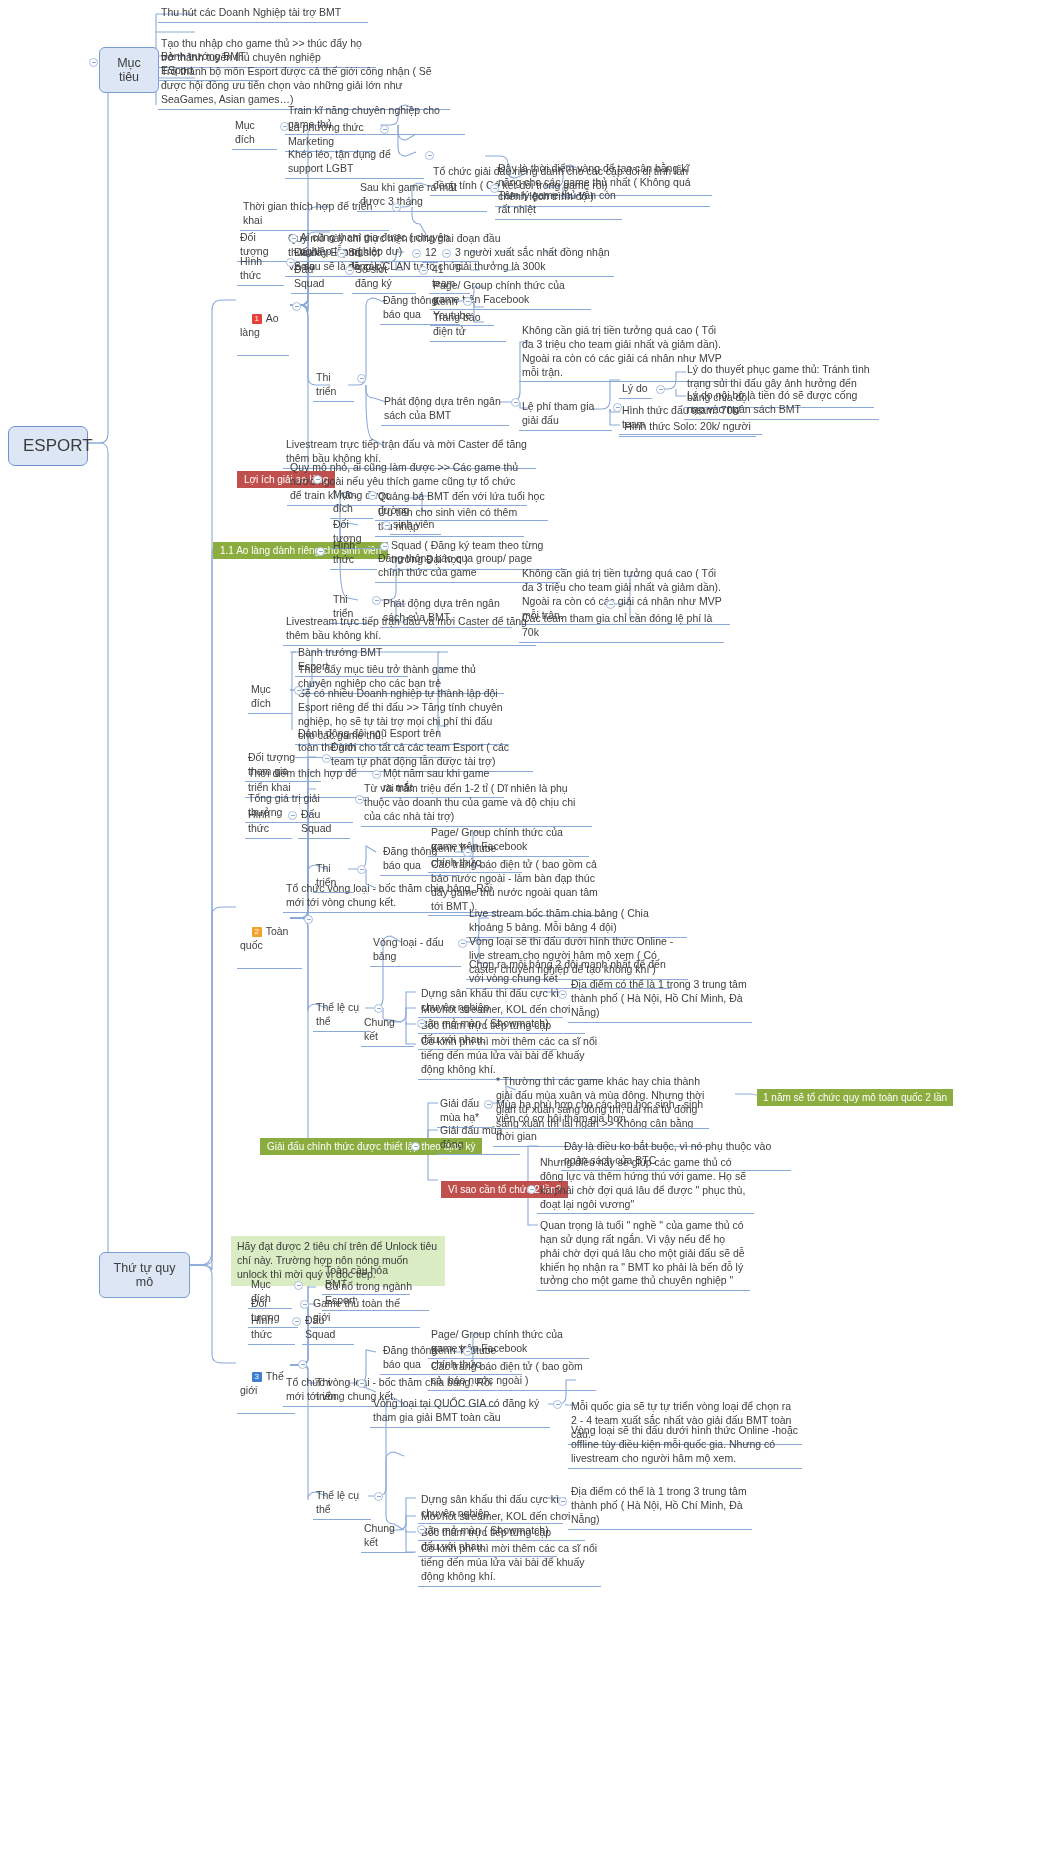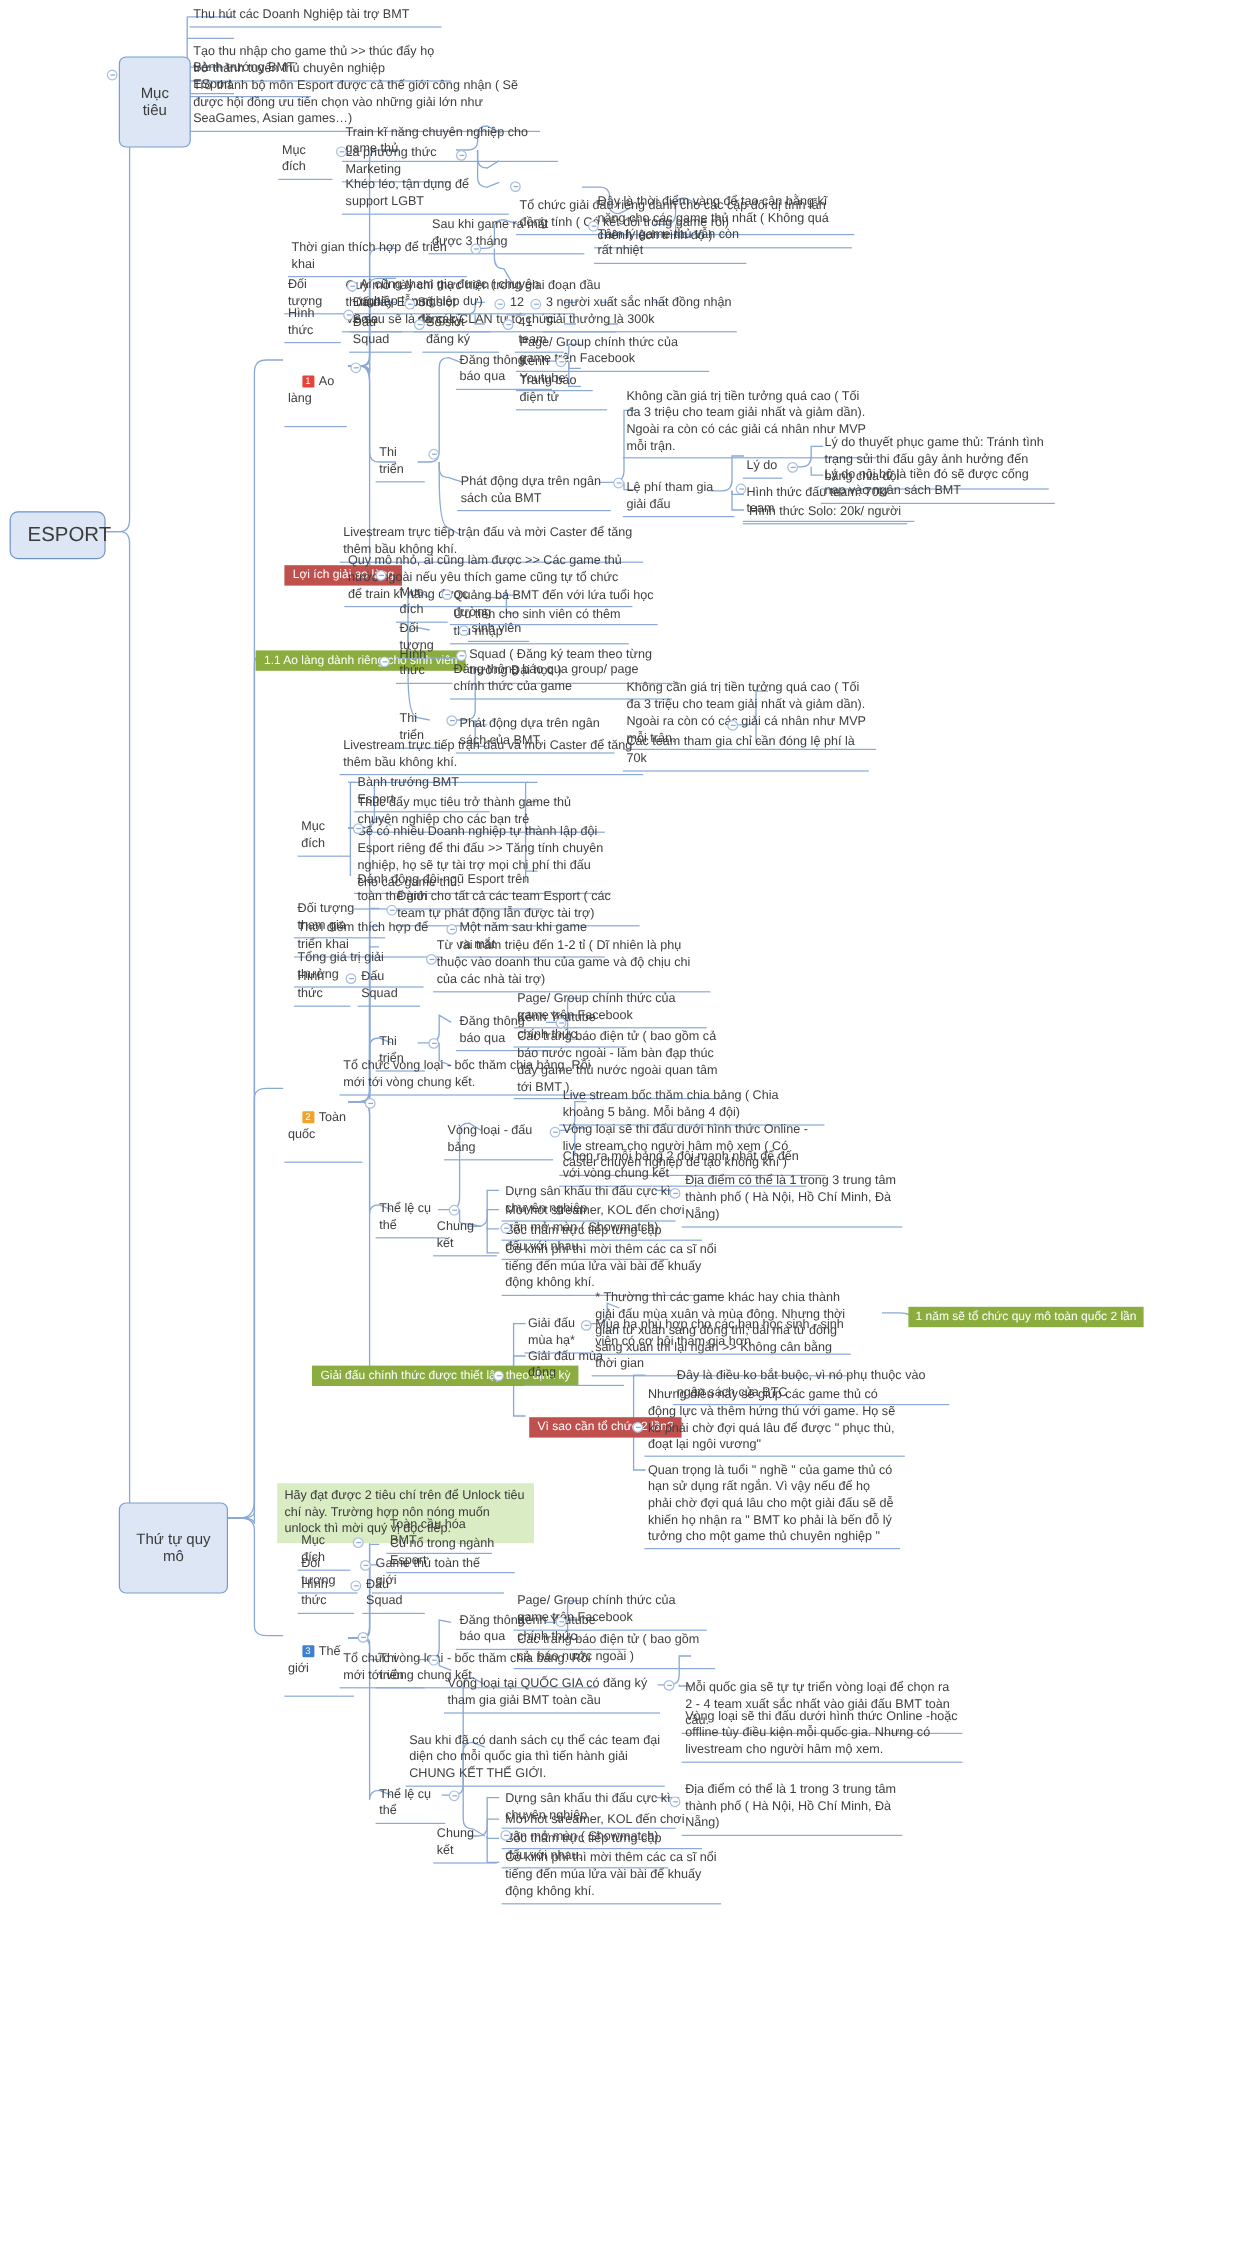--- a/index.html
+++ b/index.html
@@ -40,21 +40,21 @@
     padding: 9px 14px;
     border-bottom: 1.3px solid #6f93c9;
   }
   .lvl1 {
     position: absolute;
     border: 1.2px solid #7a9cd0;
     background: #dce6f4;
     border-radius: 6px;
     color: #3c3c3c;
     font-size: 12.5px;
-    padding: 23px 10px;
+    padding: 8px 10px;
     border-bottom: 1.2px solid #7a9cd0;
   }
   .badge {
     display: inline-block;
     width: 10px; height: 10px;
     line-height: 10px;
     text-align: center;
     font-size: 8px;
     color: #fff;
     margin-right: 4px;
@@ -404,21 +404,20 @@
   <div class="node" style="left:380px; top:1343px; width:80px;">Đăng thông báo qua</div>
   <div class="node" style="left:428px; top:1327px; width:161px;">Page/ Group chính thức của game trên Facebook</div>
   <div class="node" style="left:428px; top:1343px; width:94px;">Kênh Youtube chính thức</div>
   <div class="node" style="left:428px; top:1359px; width:168px;">Các trang báo điện tử ( bao gồm cả  báo nước ngoài )</div>
   <div class="node" style="left:283px; top:1375px; width:215px;">Tổ chức vòng loại - bốc thăm chia bảng. Rồi mới tới vòng chung kết.</div>
 
   <div class="node" style="left:313px; top:1488px; width:58px;">Thể lệ cụ thể</div>
   <div class="node" style="left:370px; top:1396px; width:180px;">Vòng loại tại QUỐC GIA có đăng ký tham gia giải BMT toàn cầu</div>
   <div class="node" style="left:568px; top:1399px; width:234px;">Mỗi quốc gia sẽ tự tự triển vòng loại để chọn ra 2 - 4 team xuất sắc nhất vào giải đấu BMT toàn cầu.</div>
   <div class="node" style="left:568px; top:1423px; width:234px;">Vòng loại sẽ thi đấu dưới hình thức Online -hoặc offline tùy điều kiện mỗi quốc gia. Nhưng có livestream cho người hâm mộ xem.</div>
-  <div class="node" style="left:338px; top:1443px; width:216px;">Sau khi đã có danh sách cụ thể các team đại diện cho mỗi quốc gia thì tiến hành giải CHUNG KẾT THẾ GIỚI.</div>
 
   <div class="node" style="left:361px; top:1521px; width:53px;">Chung kết</div>
   <div class="node" style="left:418px; top:1492px; width:145px;">Dựng sân khấu thi đấu cực kì chuyên nghiệp</div>
   <div class="node" style="left:568px; top:1484px; width:184px;">Địa điểm có thể là 1 trong 3 trung tâm thành phố ( Hà Nội, Hồ Chí Minh, Đà Nẵng)</div>
   <div class="node" style="left:418px; top:1509px; width:167px;">Mời hot streamer, KOL đến chơi trận mở màn ( Showmatch)</div>
   <div class="node" style="left:418px; top:1525px; width:139px;">Bốc thăm trực tiếp từng cặp đấu với nhau.</div>
   <div class="node" style="left:418px; top:1541px; width:183px;">Có kinh phí thì mời thêm các ca sĩ nổi tiếng đến múa lửa vài bài để khuấy động không khí.</div>
 
   <div class="collapse" style="left:89px; top:58px;"></div>
   <div class="collapse" style="left:292px; top:302px;"></div>

